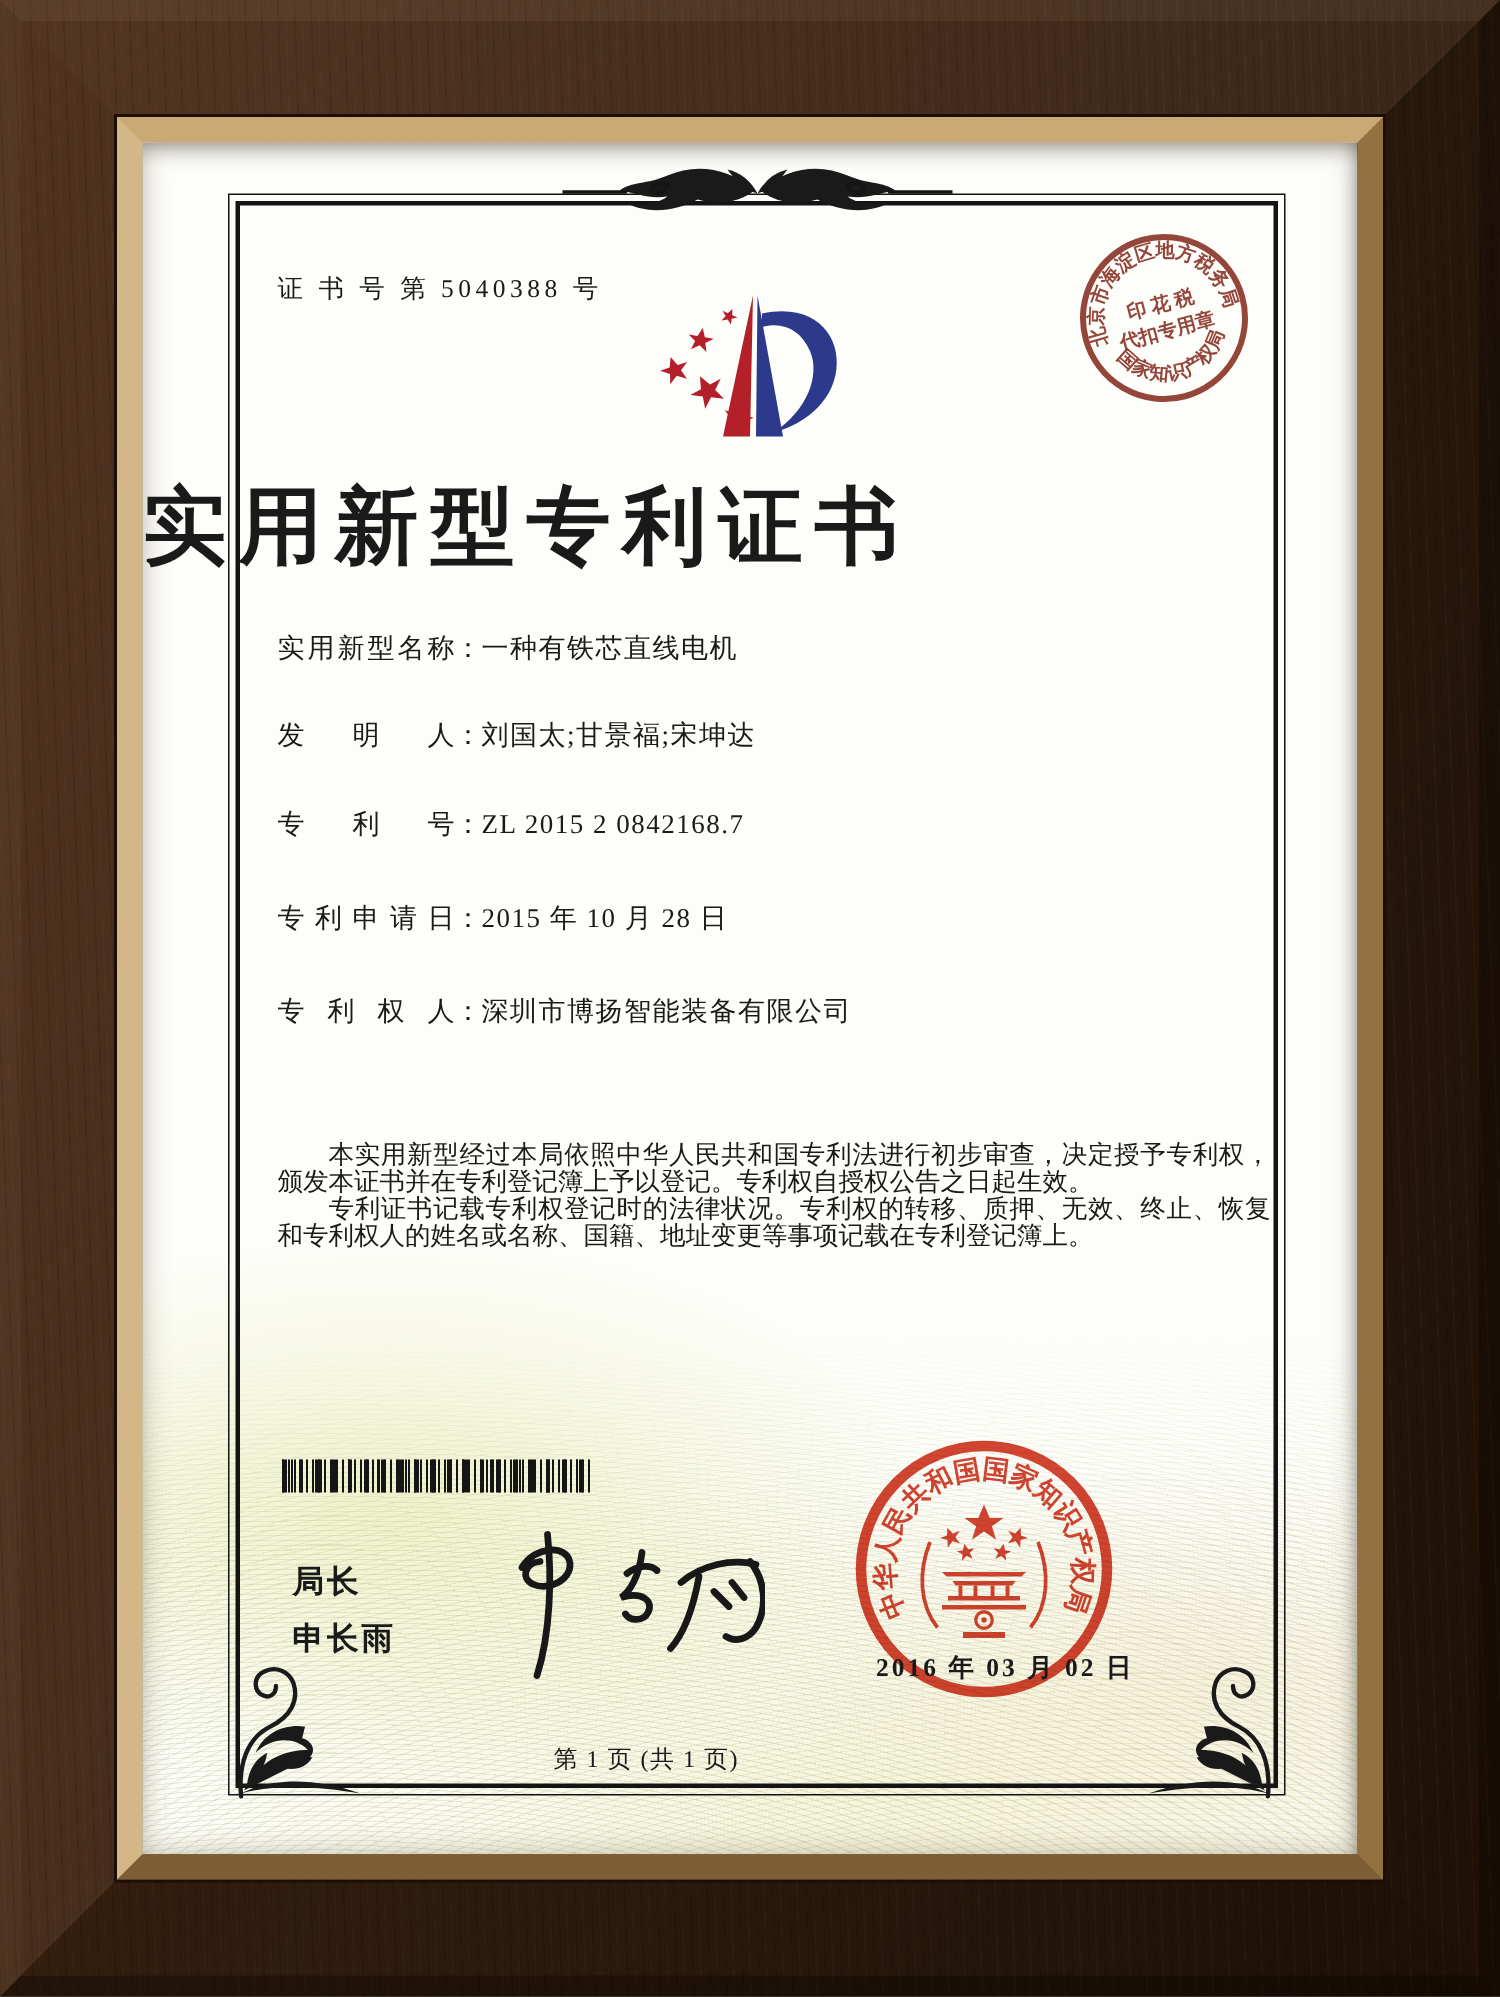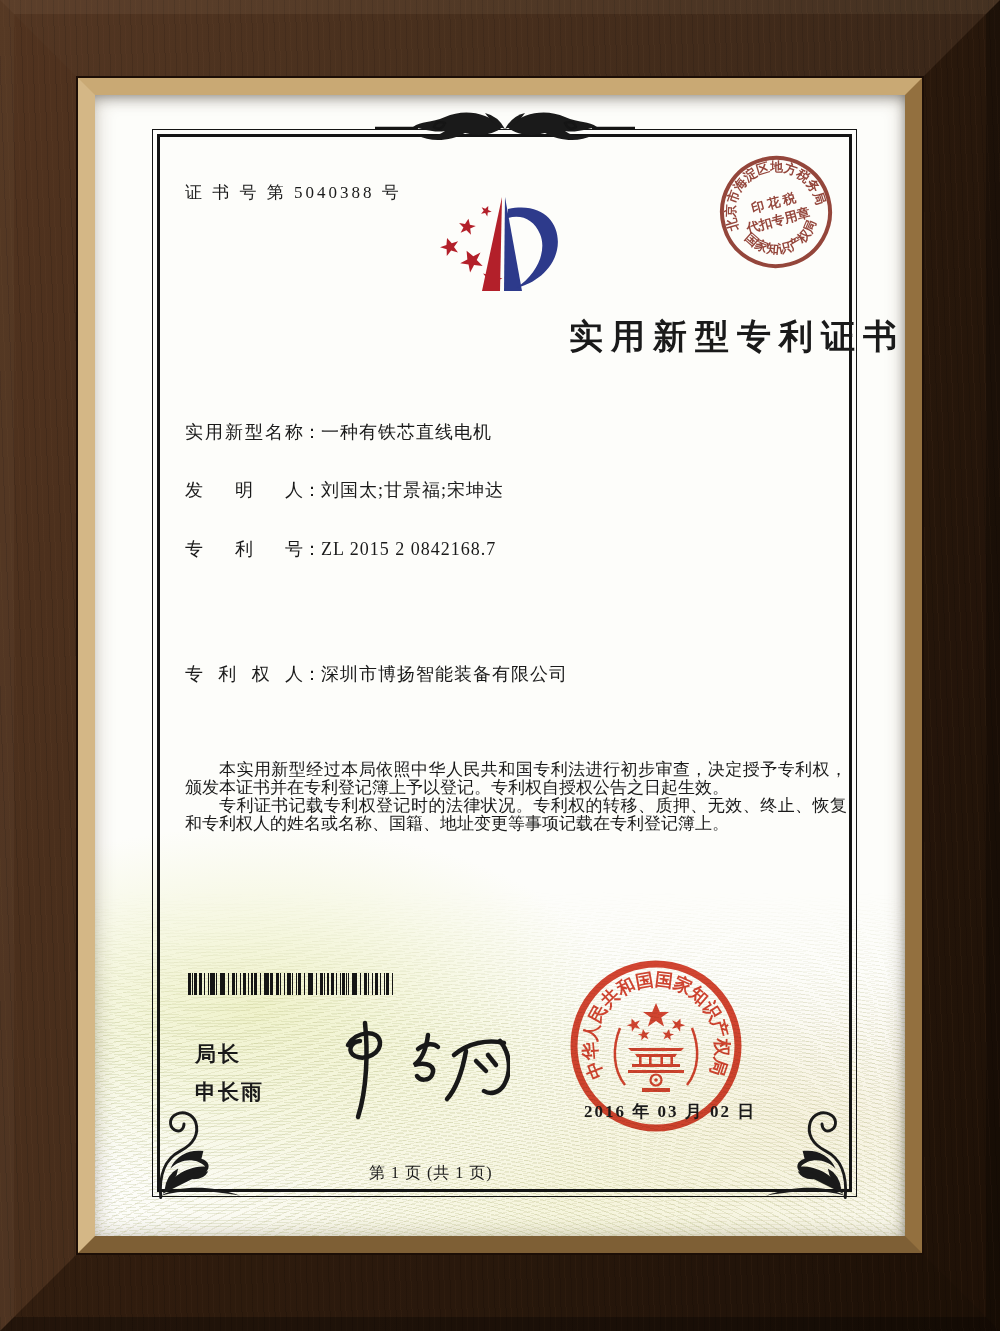--- a/index.html
+++ b/index.html
@@ -30,21 +30,21 @@
       repeating-radial-gradient(ellipse 1200px 430px at 15% 132%, rgba(135,148,62,.16) 0 2px, transparent 2px 9px),
       repeating-radial-gradient(ellipse 1000px 390px at 82% 142%, rgba(150,140,78,.12) 0 2px, transparent 2px 10px);
     -webkit-mask-image:linear-gradient(to top,#000 55%,transparent);
             mask-image:linear-gradient(to top,#000 55%,transparent);}
   
   .border-box{position:absolute;left:57px;top:34px;width:703px;height:1066px;border:1.5px solid #141414;}
   .border-box::before{content:"";position:absolute;inset:4px;border:3px solid #141414;}
   .orn{position:absolute;pointer-events:none;}
   
   .cert-no{position:absolute;left:90px;top:86px;font-size:17px;letter-spacing:3px;white-space:nowrap;}
-  .title{position:absolute;left:0;right:0;top:219px;text-align:right;font-size:34px;font-weight:700;letter-spacing:8px;white-space:nowrap;}
+  .title{position:absolute;left:0;right:0;top:219px;text-align:left;font-size:56px;font-weight:700;letter-spacing:8px;white-space:nowrap;}
   .field{position:absolute;left:90px;font-size:18px;white-space:nowrap;}
   .flabel{display:inline-block;width:118px;text-align:justify;text-align-last:justify;}
   .fvalue{letter-spacing:1px;}
   .body-text{position:absolute;left:90px;top:666px;width:662px;font-size:17px;line-height:18px;text-align:justify;}
   .body-text p{margin:0;text-indent:2em;}
   .barcode{position:absolute;left:93px;top:878px;width:208px;height:22px;background:
       repeating-linear-gradient(90deg,#151515 0 1.5px,transparent 1.5px 4px),
       repeating-linear-gradient(90deg,#151515 0 3px,transparent 3px 11px),
       repeating-linear-gradient(90deg,transparent 0 6px,#151515 6px 7.5px,transparent 7.5px 19px);}
   .signer{position:absolute;left:100px;font-family:"Liberation Sans","DejaVu Sans",sans-serif;font-weight:700;font-size:21px;letter-spacing:2px;text-align:center;}
@@ -146,20 +146,23 @@
     <div class="title">实用新型专利证书</div>
 
     <div class="field" style="top:325px">
       <span class="flabel">实用新型名称</span>：<span class="fvalue">一种有铁芯直线电机</span>
     </div>
     <div class="field" style="top:383px">
       <span class="flabel">发明人</span>：<span class="fvalue">刘国太;甘景福;宋坤达</span>
     </div>
     <div class="field" style="top:442px">
       <span class="flabel">专利号</span>：<span class="fvalue">ZL 2015 2 0842168.7</span>
+    </div>
+    <div class="field" style="top:505px">
+      <span class="flabel">专利申请日</span>：<span class="fvalue">2015 年 10 月 28 日</span>
     </div>
     <div class="field" style="top:567px">
       <span class="flabel">专利权人</span>：<span class="fvalue">深圳市博扬智能装备有限公司</span>
     </div>
 
     <div class="body-text">
       <p>本实用新型经过本局依照中华人民共和国专利法进行初步审查，决定授予专利权，颁发本证书并在专利登记簿上予以登记。专利权自授权公告之日起生效。</p>
       <p>专利证书记载专利权登记时的法律状况。专利权的转移、质押、无效、终止、恢复和专利权人的姓名或名称、国籍、地址变更等事项记载在专利登记簿上。</p>
     </div>
 

